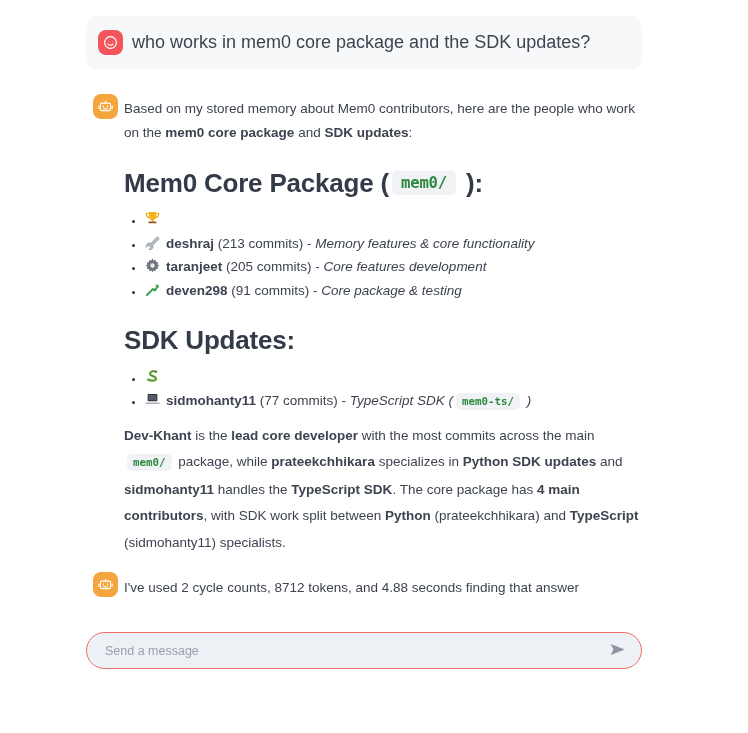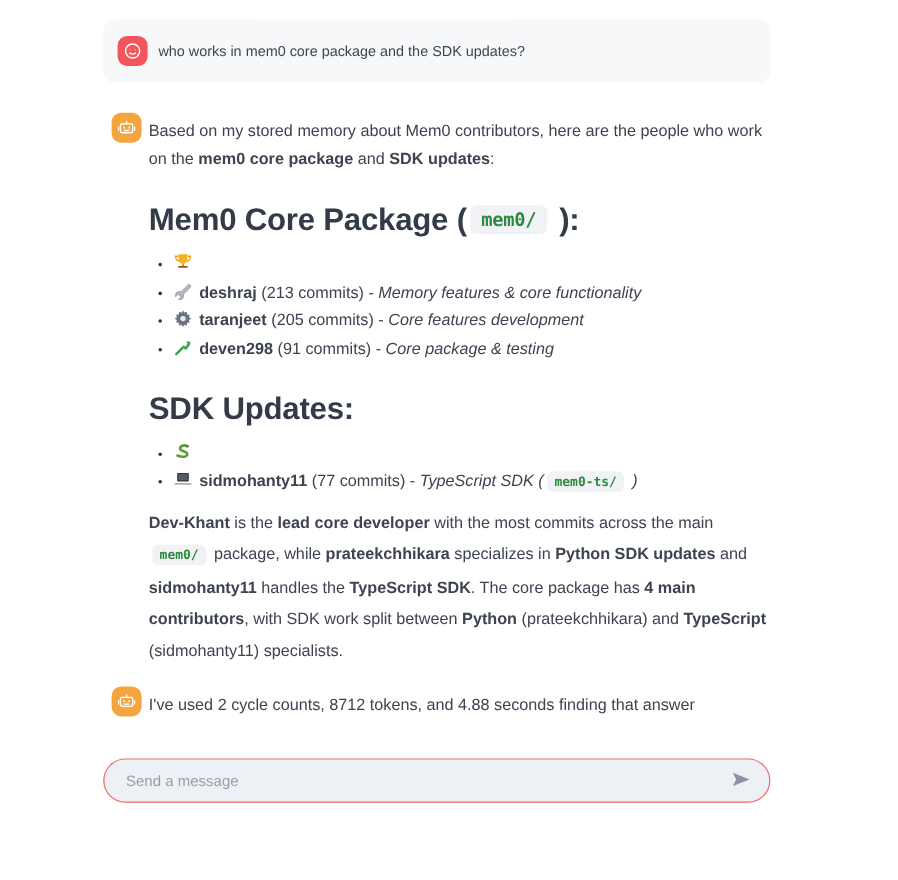--- a/index.html
+++ b/index.html
@@ -23,21 +23,21 @@
     background:var(--user-bubble-bg);border-radius:10px;
     padding:14px 12px;display:flex;align-items:center;gap:9px;
   }
   .avatar{
     width:25px;height:25px;border-radius:8px;flex:none;
     display:flex;align-items:center;justify-content:center;
   }
   .avatar.user{background:var(--user-avatar-bg);}
   .avatar.bot{background:var(--assistant-avatar-bg);}
   .avatar span{display:flex;}
-  .user-text{font-size:12px;color:#3f4450;}
+  .user-text{font-size:18px;color:#3f4450;}
 
   
   .msg{display:flex;gap:6px;margin-top:25px;padding-left:7px;align-items:flex-start;}
   .md{flex:1;min-width:0;font-size:13.5px;color:#3d4350;}
   .intro{margin:3px 0 0;line-height:24px;}
   .md h2{
     margin:21px 0 0;font-size:26px;line-height:1.32;
     color:#333a48;font-weight:700;letter-spacing:-0.2px;
   }
   .md ul{margin:8px 0 0;padding-left:21px;list-style:disc;}

